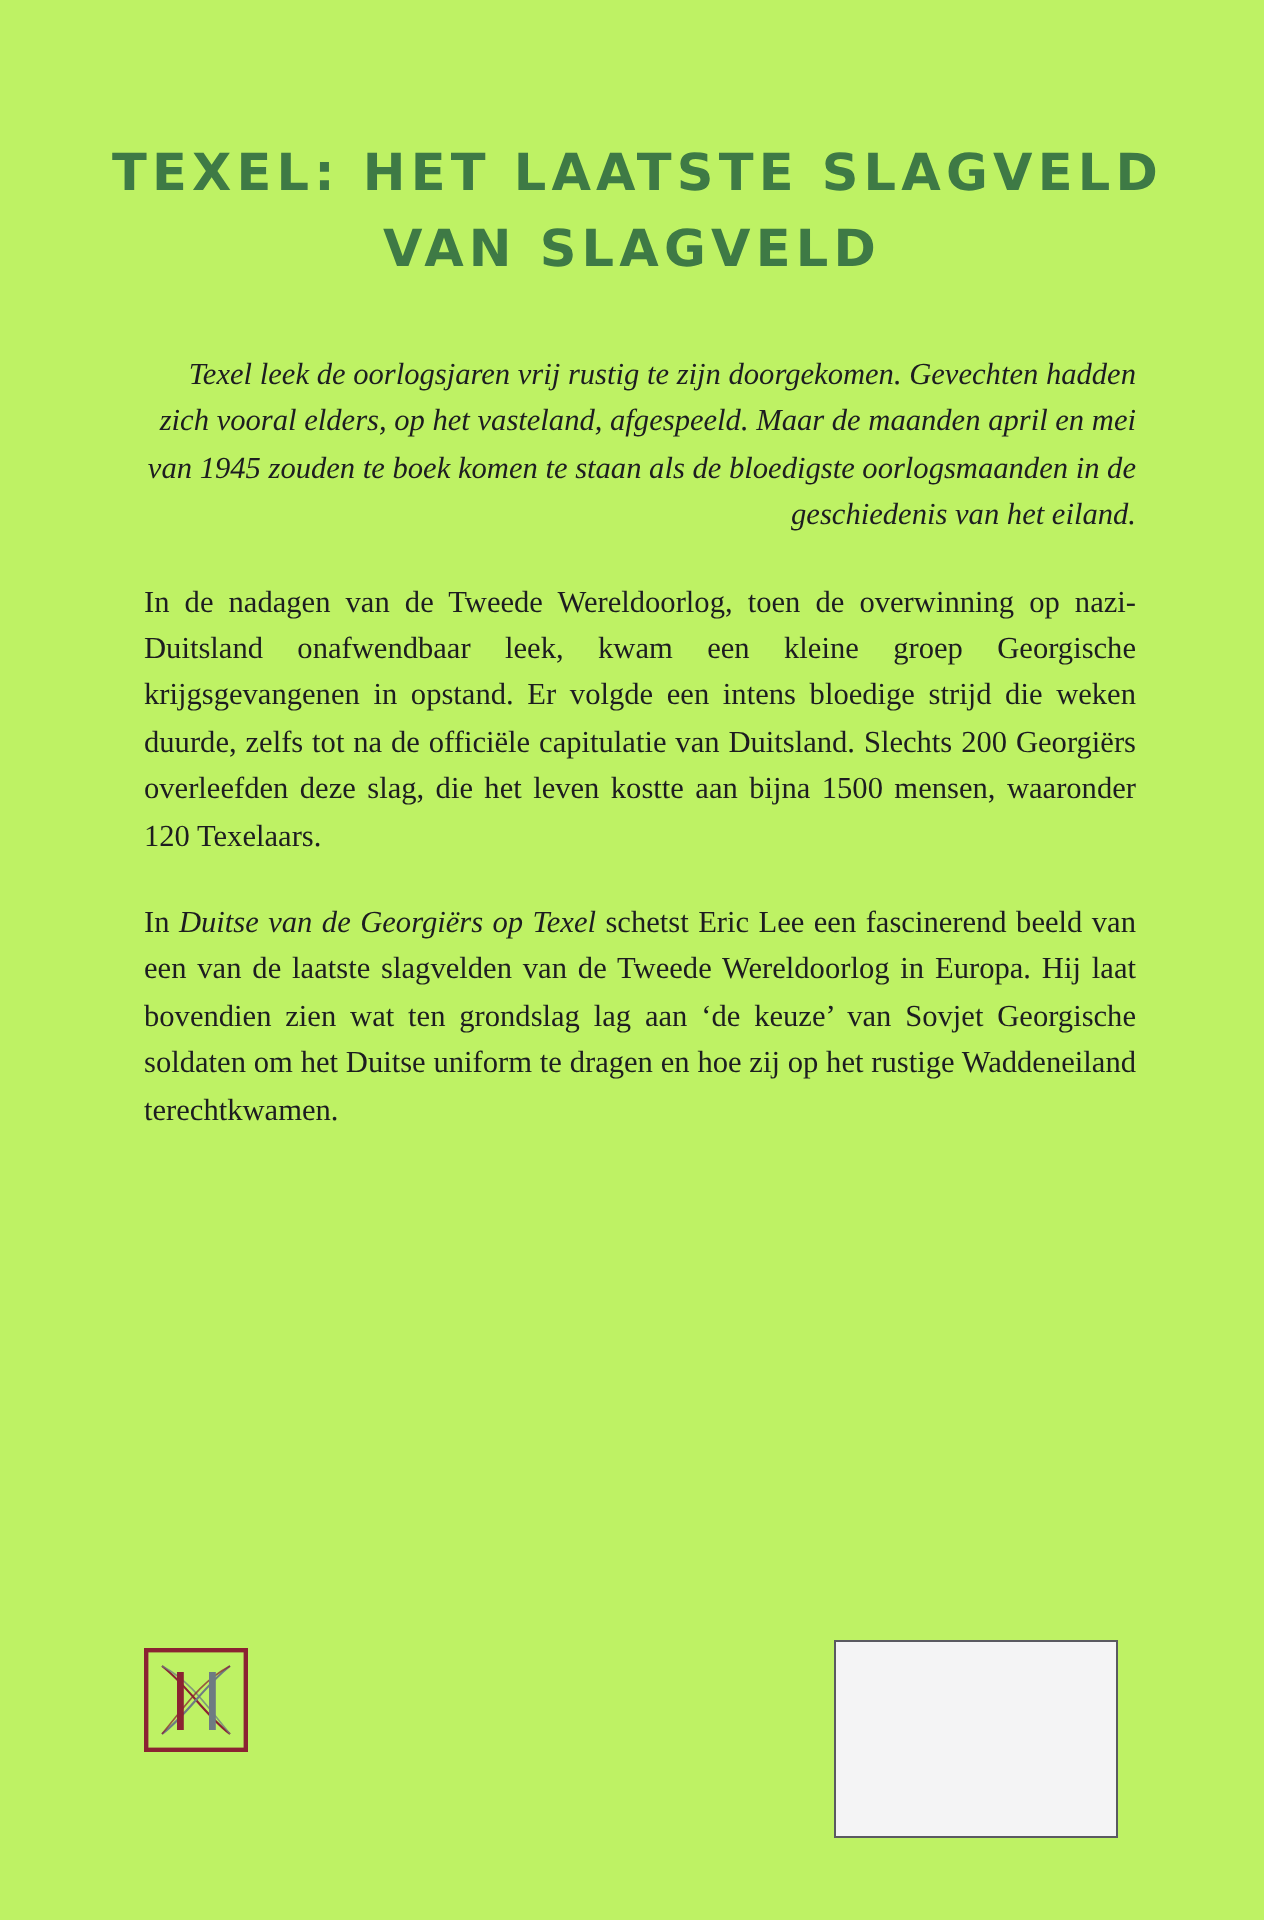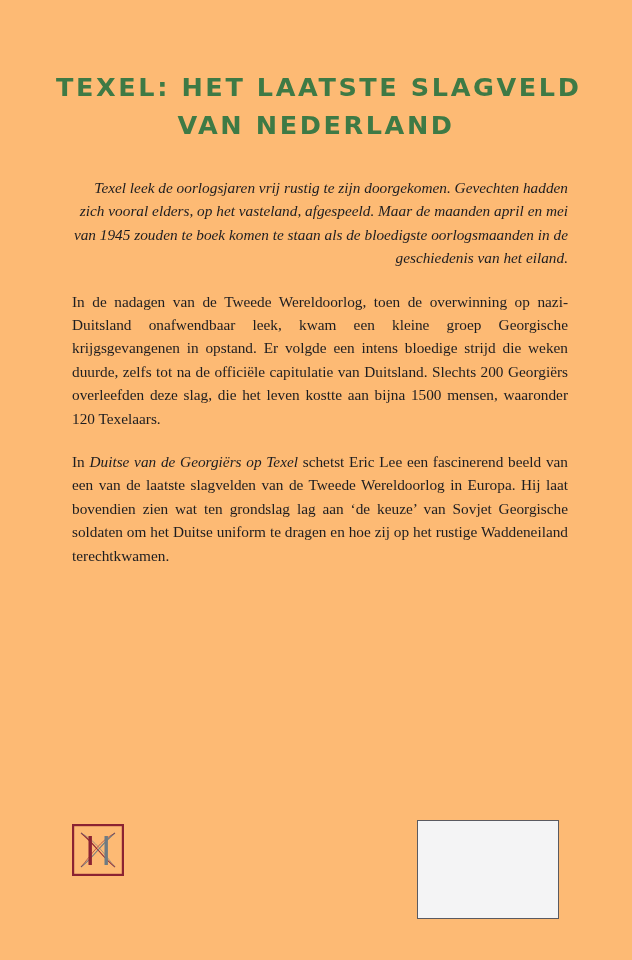--- a/index.html
+++ b/index.html
@@ -12,21 +12,21 @@
     background: #f4f4f5;
     font-family: "Liberation Serif", "DejaVu Serif", serif;
     overflow: hidden;
     position: relative;
     -webkit-font-smoothing: antialiased;
   }
 
   .page {
     position: absolute;
     inset: 0;
-    background: #fdba74;
+    background: #bef264;
   }
 
   
   .title-block {
     position: absolute;
     left: 56px;
     top: 68px;
     width: 520px;
     text-align: center;
   }
@@ -103,21 +103,21 @@
     box-sizing: border-box;
   }
 </style>
 </head>
 <body>
 
 <div class="page">
 
   <div class="title-block">
     <div class="title-line">TEXEL: HET LAATSTE SLAGVELD</div>
-    <div class="title-line">VAN NEDERLAND</div>
+    <div class="title-line">VAN SLAGVELD</div>
   </div>
 
   <div class="body-block">
     <p class="para ragged">Texel leek de oorlogsjaren vrij rustig te zijn doorgekomen. Gevechten hadden zich vooral elders, op het vasteland, afgespeeld. Maar de maanden april en mei van 1945 zouden te boek komen te staan als de bloedigste oorlogsmaanden in de geschiedenis van het eiland.</p>
     <p class="para">In de nadagen van de Tweede Wereldoorlog, toen de overwinning op nazi-Duitsland onafwendbaar leek, kwam een kleine groep Georgische krijgsgevangenen in opstand. Er volgde een intens bloedige strijd die weken duurde, zelfs tot na de officiële capitulatie van Duitsland. Slechts 200 Georgiërs overleefden deze slag, die het leven kostte aan bijna 1500 mensen, waaronder 120 Texelaars.</p>
     <p class="para"><span>In </span><em>Duitse van de Georgiërs op Texel</em><span> schetst Eric Lee een fascinerend beeld van een van de laatste slagvelden van de Tweede Wereldoorlog in Europa. Hij laat bovendien zien wat ten grondslag lag aan ‘de keuze’ van Sovjet Georgische soldaten om het Duitse uniform te dragen en hoe zij op het rustige Waddeneiland terechtkwamen.</span></p>
   </div>
 
   <div class="publisher-block">
     <span>

